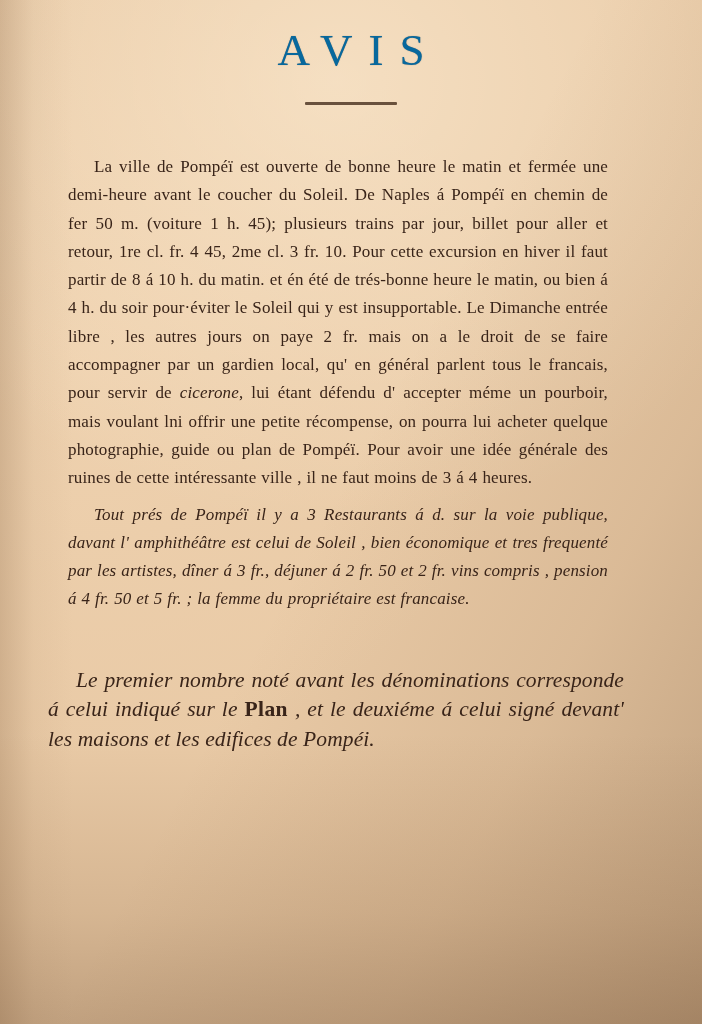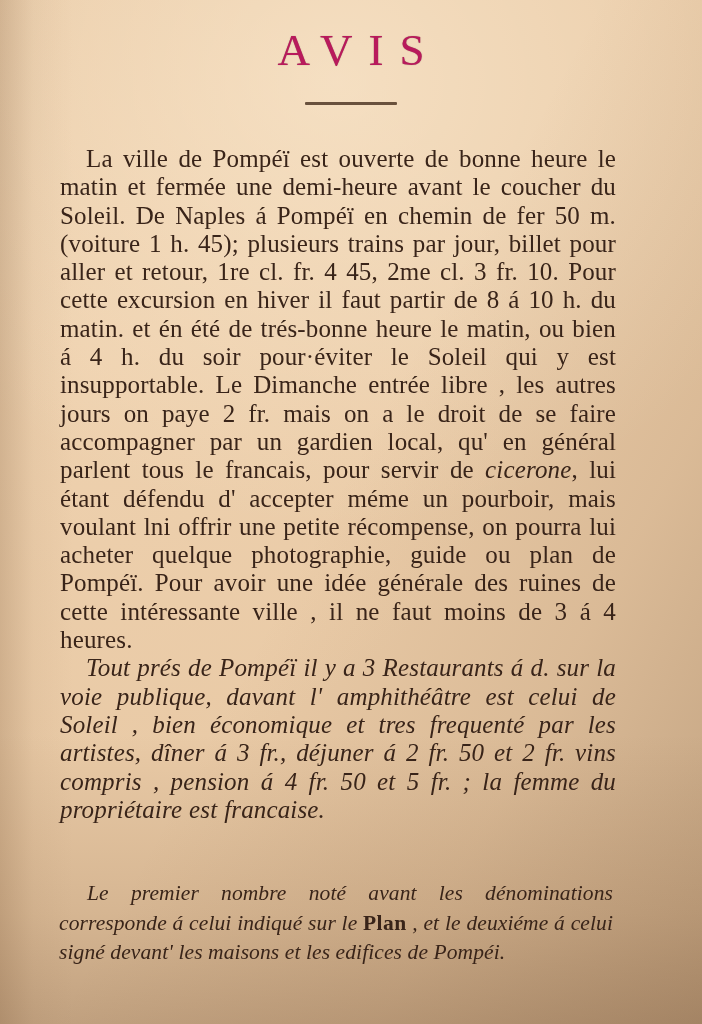--- a/index.html
+++ b/index.html
@@ -54,21 +54,21 @@
 
   
   .title {
     margin: 0;
     padding-top: 24px;
     text-align: center;
     font-size: 45px;
     font-weight: 400;
     letter-spacing: 16px;
     text-indent: 16px;
-    color: #be185d;
+    color: #0369a1;
     text-shadow: 0 0 1px rgba(60,38,20,0.45);
   }
 
   .rule-wrap {
     display: flex;
     justify-content: center;
     margin-top: 26px;
   }
   .rule {
     width: 92px;
@@ -78,22 +78,22 @@
     border-radius: 1px;
   }
 
   
   .body-block {
     margin: 0;
     padding: 40px 86px 0 60px;
   }
 
   .para {
-    margin: 0;
-    font-size: 25px;
+    margin: 8px;
+    font-size: 17px;
     line-height: 28.3px;
     text-align: justify;
     text-align-last: left;
     text-indent: 26px;
     letter-spacing: 0.15px;
     word-spacing: 0.5px;
   }
 
   .para + .para {
     margin-top: 0;
@@ -104,21 +104,21 @@
     font-style: italic;
   }
   .bold-up {
     font-style: normal;
     font-weight: 700;
     letter-spacing: 0.4px;
   }
 
   
   .note-block {
-    margin: 11px;
+    margin: 0;
     padding: 44px 78px 0 48px;
   }
   .note {
     margin: 0;
     font-size: 21.5px;
     line-height: 29.5px;
     font-style: italic;
     text-align: justify;
     text-align-last: left;
     text-indent: 28px;

